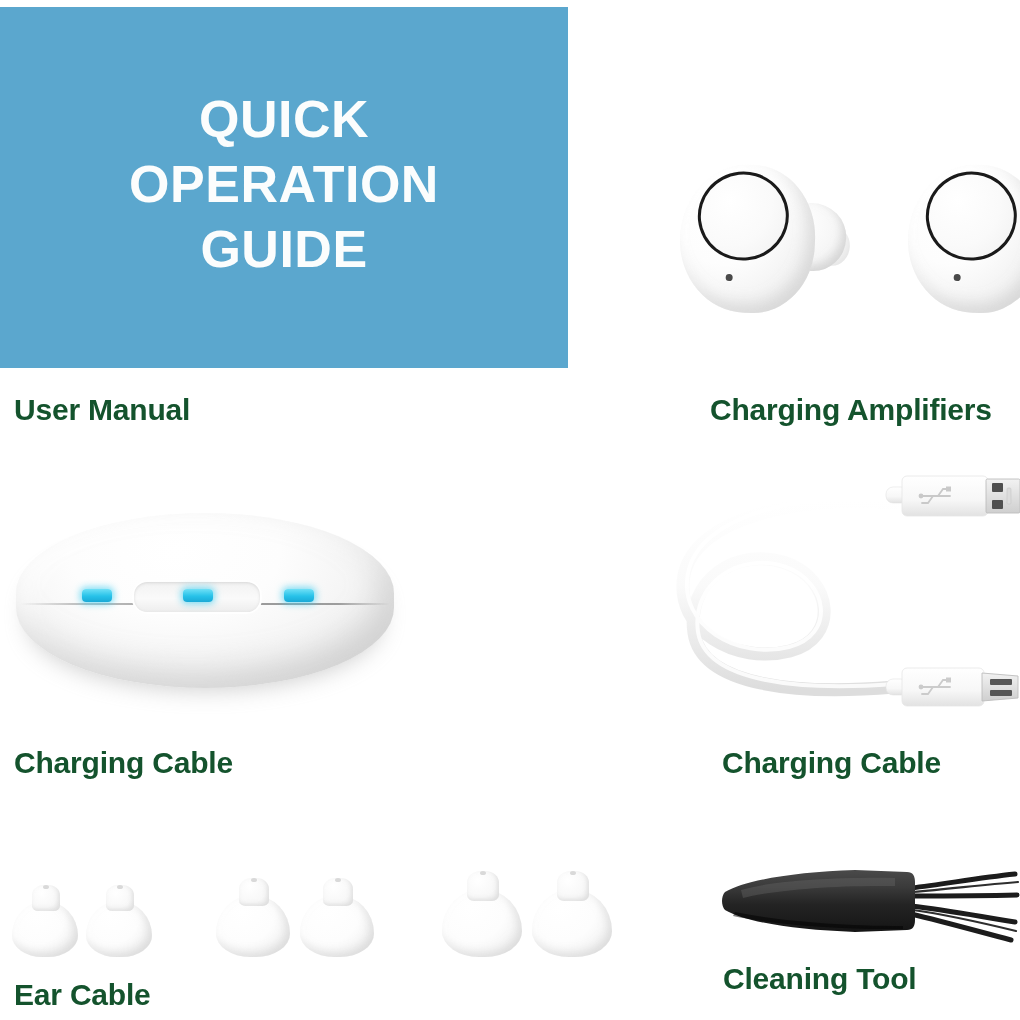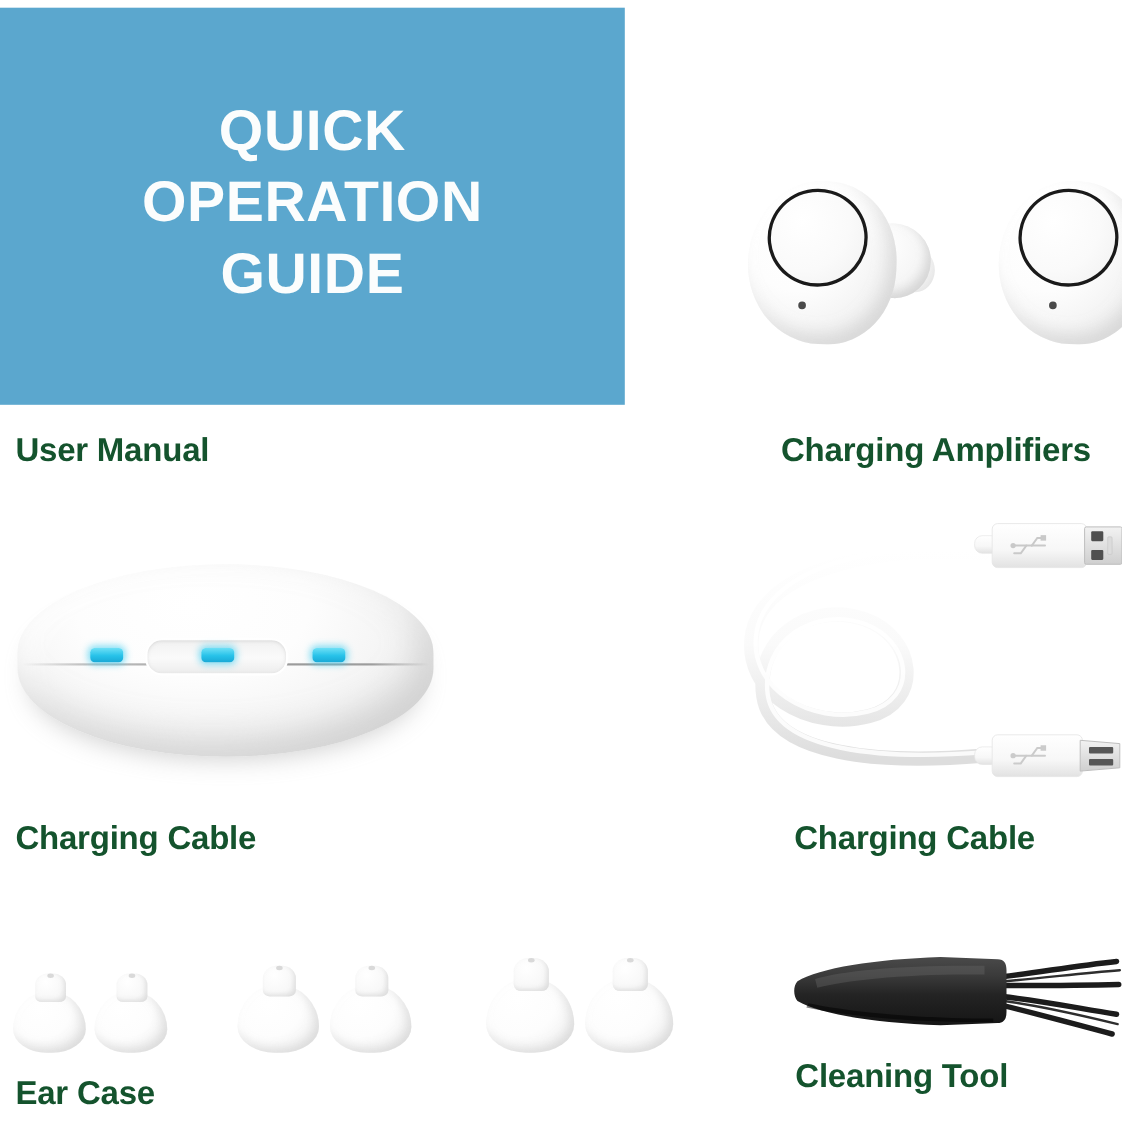--- a/index.html
+++ b/index.html
@@ -384,21 +384,21 @@
       <div class="stem" style="left:25px; bottom:56px; width:32px; height:30px;"></div>
       <div class="bore" style="left:38px; bottom:82px; width:6px; height:4px;"></div>
     </div>
     <div class="eartip" style="left:532px; width:80px; height:88px;">
       <div class="dome" style="width:80px; height:68px;"></div>
       <div class="stem" style="left:25px; bottom:56px; width:32px; height:30px;"></div>
       <div class="bore" style="left:38px; bottom:82px; width:6px; height:4px;"></div>
     </div>
 
   </div>
-  <div class="item-label label-ear-tips">Ear Case</div>
+  <div class="item-label label-ear-tips">Ear Cable</div>
 
   <div class="tool-zone">
     <svg width="305" height="90" viewBox="0 0 305 90">
       <defs>
         <linearGradient id="handleGrad" x1="0" y1="0" x2="0" y2="1">
           <stop offset="0%" stop-color="#4a4a4a"></stop>
           <stop offset="28%" stop-color="#3a3a3a"></stop>
           <stop offset="55%" stop-color="#242424"></stop>
           <stop offset="100%" stop-color="#151515"></stop>
         </linearGradient>

